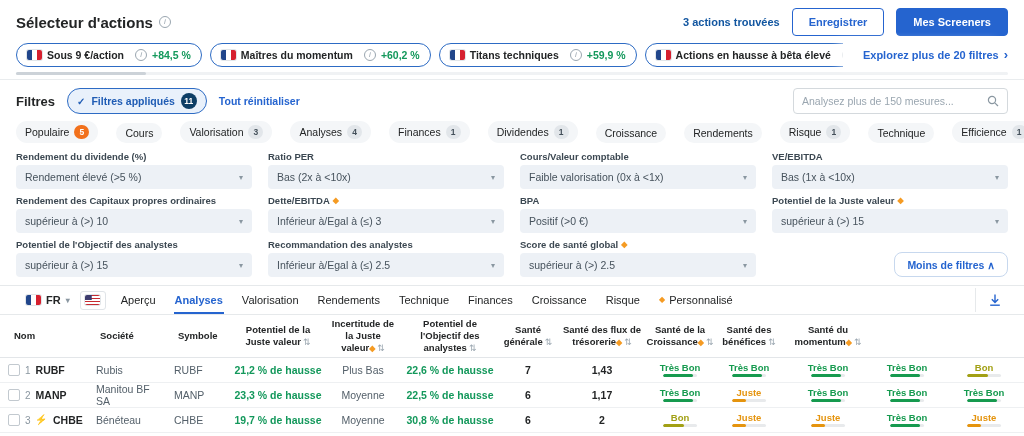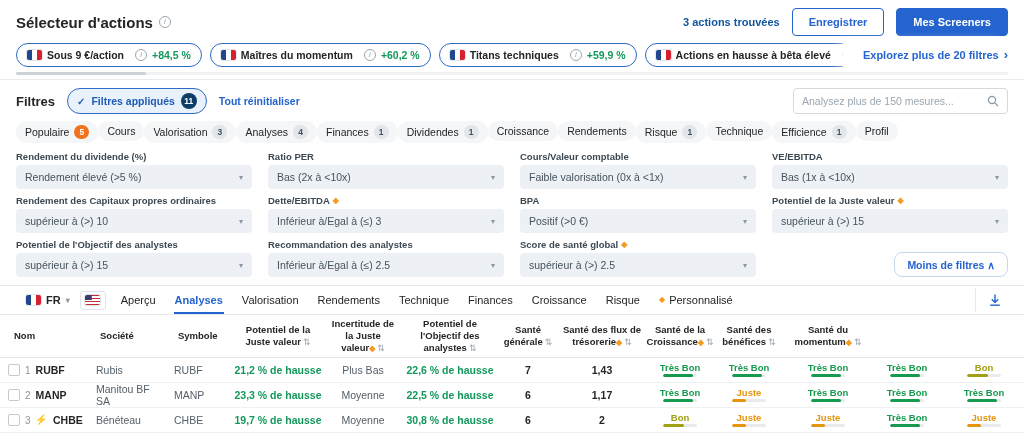--- a/index.html
+++ b/index.html
@@ -39,21 +39,21 @@
     border-radius:15px;padding:4px 9px;color:#1f5cb4;font-weight:bold;font-size:10.5px;cursor:pointer;}
   .check{font-size:10px;}
   .applied-badge{background:#0d3e66;color:#fff;border-radius:50%;min-width:16px;height:16px;
     display:inline-flex;align-items:center;justify-content:center;font-size:8.5px;font-weight:bold;}
   .reset-link{color:#2564cf;font-weight:bold;font-size:10.5px;text-decoration:none;cursor:pointer;}
   .search-box{margin-left:auto;width:215px;height:26px;border:1px solid #d4d9dd;border-radius:4px;
     display:flex;align-items:center;gap:6px;padding:0 8px;background:#fff;}
   .search-input{border:none;outline:none;flex:1;font-family:inherit;font-size:10.5px;color:#46525c;}
   .search-input::placeholder{color:#9aa6b0;}
 
-  .cats{display:flex;gap:0;padding:2px 16px 7px;align-items:flex-start;}
+  .cats{display:flex;gap:18px;padding:2px 16px 7px;align-items:flex-end;}
   .cat{display:flex;align-items:center;gap:5px;padding:4px 9px;border-radius:13px;background:#f4f6f8;
     font-size:10.5px;color:#232526;white-space:nowrap;cursor:pointer;}
   .cat-badge{min-width:15px;height:14px;border-radius:8px;background:#e2e6ea;color:#44505a;
     font-size:8.5px;font-weight:bold;display:inline-flex;align-items:center;justify-content:center;padding:0 4px;}
   .cat-badge.orange{background:#f2711c;color:#fff;}
 
   .fgrid{display:grid;grid-template-columns:repeat(4,1fr);gap:6px 16px;padding:1px 16px 8px;}
   .flabel{font-size:9.5px;font-weight:bold;color:#3c4852;margin-bottom:3px;display:flex;align-items:center;gap:3px;white-space:nowrap;overflow:hidden;}
   .fselect{height:24px;background:#edf1f6;border-radius:4px;display:flex;align-items:center;
     justify-content:space-between;padding:0 9px;color:#46525c;font-size:10.5px;cursor:pointer;}

